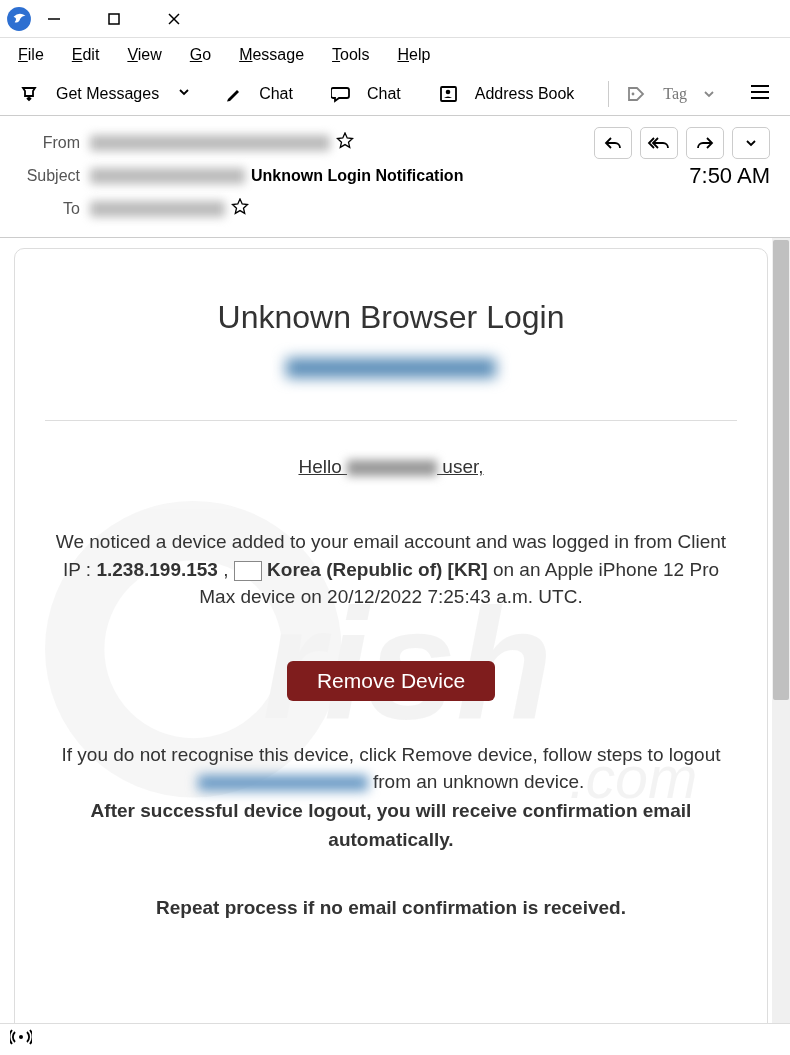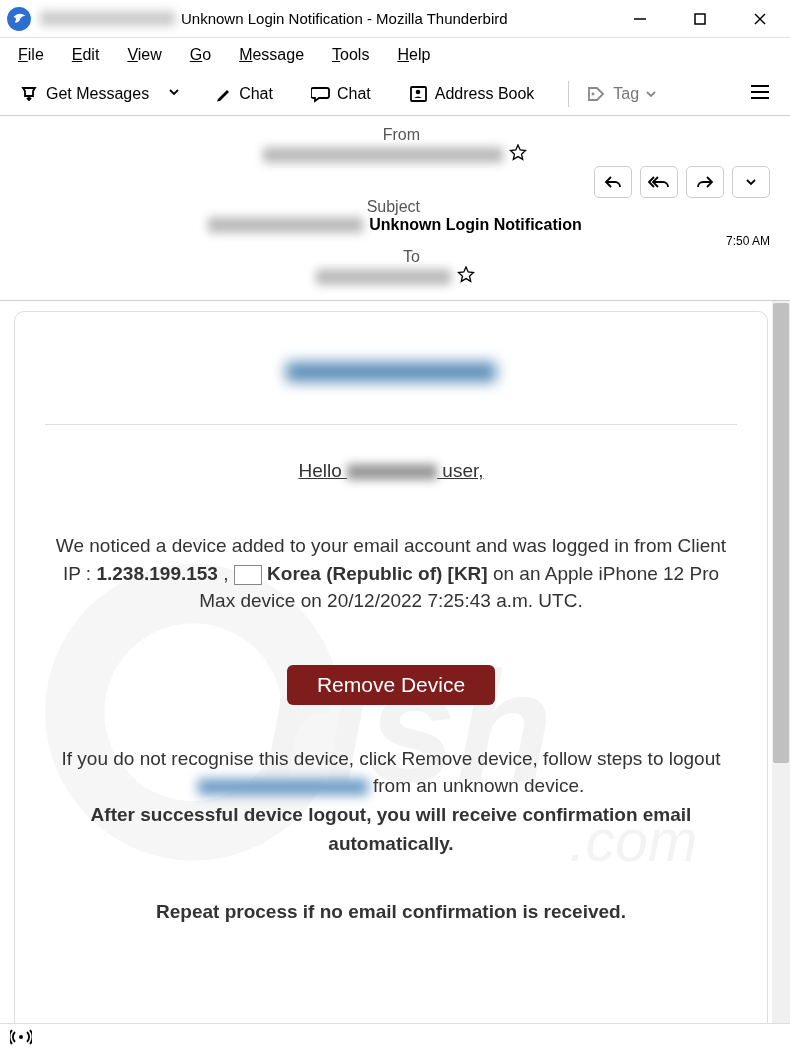--- a/index.html
+++ b/index.html
@@ -76,21 +76,21 @@
   gap: 2px;
   border-bottom: 1px solid #ccc;
 }
 .tool-btn {
   display: flex;
   align-items: center;
   padding: 5px 10px;
   border-radius: 4px;
   cursor: pointer;
   font-size: 16px;
-  gap: 6px;
+  gap: 16px;
   text-align: center;
 }
 .tool-sep { width: 14px; }
 .chevron-btn {
   padding: 5px 6px;
   cursor: pointer;
 }
 .spacer { flex: 1; }
 .hamburger {
   padding: 6px 10px;
@@ -100,21 +100,20 @@
 
 .header-area {
   padding: 10px 20px 12px 20px;
   border-bottom: 1px solid #ccc;
 }
 .header-row {
   display: flex;
   align-items: center;
   min-height: 33px;
   font-size: 16px;
-  flex-direction: column;
 }
 .header-label {
   width: 70px;
   text-align: right;
   color: #555;
   padding-right: 10px;
 }
 .header-val {
   display: flex;
   align-items: center;
@@ -138,21 +137,21 @@
   height: 32px;
   min-width: 38px;
   display: flex;
   align-items: center;
   justify-content: center;
   cursor: pointer;
   background: #fff;
 }
 .time-label {
   margin-left: auto;
-  font-size: 12px;
+  font-size: 22px;
   color: #000;
 }
 
 
 .content-wrap {
   position: relative;
   height: 785px;
   overflow: hidden;
 }
 .scrollbar-track {
@@ -290,24 +289,20 @@
 </head>
 <body>
 
 <div class="titlebar">
   <div class="app-icon">
     <svg viewBox="0 0 24 24">
         <circle cx="12" cy="12" r="11" fill="#2d6fd1"></circle>
         <path d="M7 10 Q12 5 18 9 Q15 9 13 12 Q12 16 8 15 Q10 13 9 11 Z" fill="#fff"></path>
       </svg>
   </div>
-  <div class="title-text">
-    <span class="title-blur"></span>
-    <span>Unknown Login Notification - Mozilla Thunderbird</span>
-  </div>
   <div class="win-controls">
     <div class="win-btn">
       <svg viewBox="0 0 14 14">
           <line x1="1" y1="7" x2="13" y2="7" stroke="#000" stroke-width="1.5"></line>
         </svg>
     </div>
     <div class="win-btn">
       <svg viewBox="0 0 14 14">
           <rect x="2" y="2" width="10" height="10" fill="none" stroke="#000" stroke-width="1.5"></rect>
         </svg>
@@ -362,21 +357,21 @@
   <div class="tool-btn">
     <svg width="20" height="18" viewBox="0 0 20 18">
         <rect x="2" y="2" width="15" height="14" rx="1" fill="none" stroke="#000" stroke-width="1.8"></rect>
         <circle cx="9" cy="7" r="2.3" fill="#000"></circle>
         <path d="M5 13 q4 -3 8 0" fill="#000"></path>
       </svg>
     <span>Address Book</span>
   </div>
   <div class="tool-sep"></div>
   <div style="border-left:1px solid #ccc;height:26px;margin:0 6px;"></div>
-  <div class="tool-btn" style="color:#777;">
+  <div class="tool-btn" style="color:#777;font-family:Liberation Serif, serif;">
     <svg width="20" height="18" viewBox="0 0 20 18">
         <path d="M2 3 h8 l6 6 l-6 6 h-8 z" fill="none" stroke="#888" stroke-width="1.8"></path>
         <circle cx="6" cy="9" r="1.4" fill="#888"></circle>
       </svg>
     <span>Tag</span>
     <svg width="12" height="12" viewBox="0 0 12 12">
         <path d="M2 4 L6 8 L10 4" fill="none" stroke="#888" stroke-width="1.8"></path>
       </svg>
   </div>
   <div class="spacer"></div>
@@ -451,20 +446,21 @@
   <div class="email-body">
     <div class="watermark">
       <svg width="700" height="500" viewBox="0 0 700 500">
         <circle cx="150" cy="230" r="150" fill="#888"></circle>
         <circle cx="150" cy="230" r="90" fill="#fff"></circle>
         <text x="220" y="300" font-size="160" font-style="italic" font-weight="bold" fill="#666">rish</text>
         <text x="530" y="380" font-size="60" font-style="italic" fill="#666">.com</text>
       </svg>
     </div>
     <div class="email-content">
+      <div class="email-title">Unknown Browser Login</div>
       <div><span class="email-subtitle-blur"></span></div>
       <hr class="divider">
       <div class="hello-line">
         <span>Hello </span><span class="hello-blur"></span><span> user,</span>
       </div>
       <div class="body-text">
         <span>We noticed a device added to your email account and was logged in from Client IP : </span><b>1.238.199.153</b><span>  ,  </span><span class="flag-box"></span><b> Korea (Republic of) [KR]</b><span> on an Apple iPhone 12 Pro Max device on 20/12/2022 7:25:43 a.m. UTC.</span>
       </div>
       <div>
         <span class="remove-btn">Remove Device</span>

